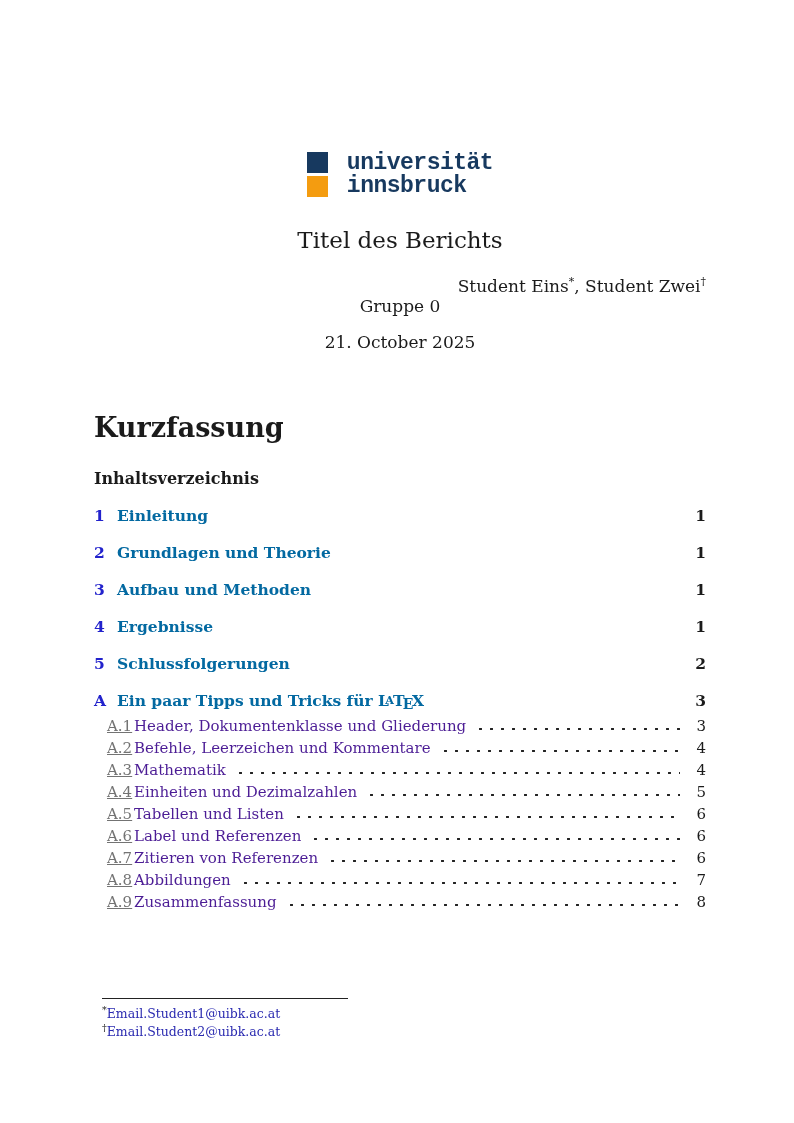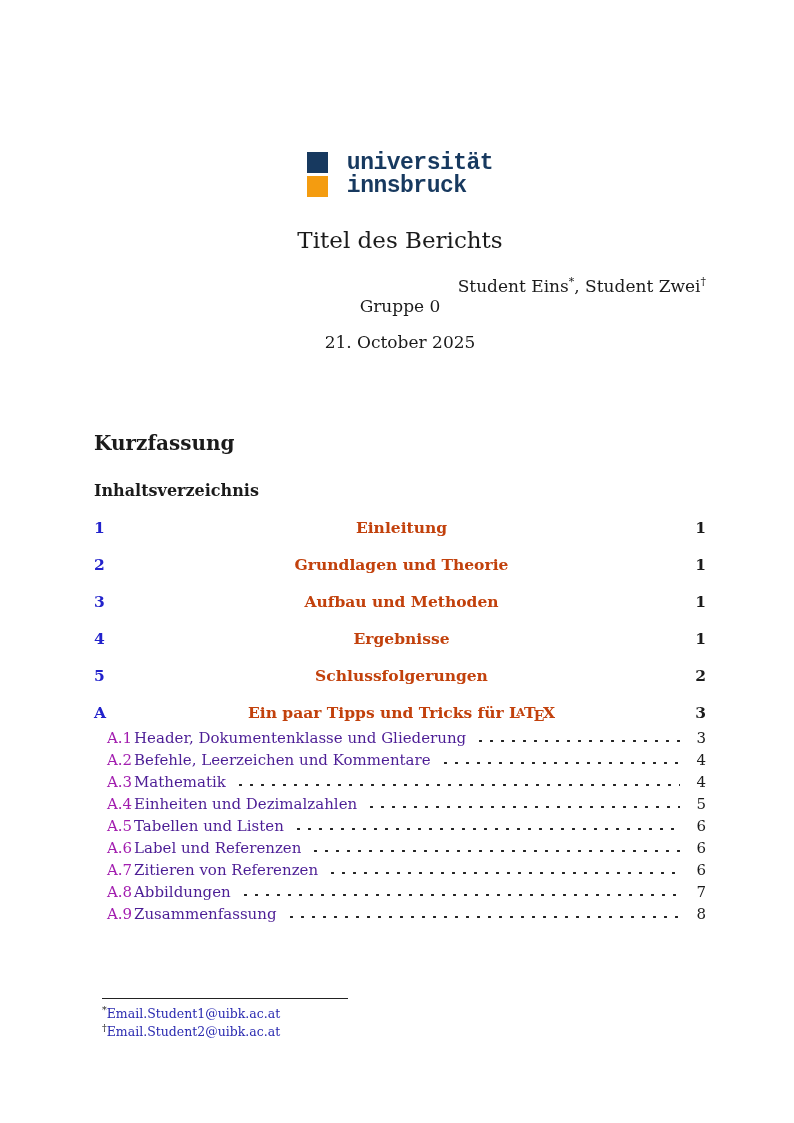--- a/index.html
+++ b/index.html
@@ -23,42 +23,42 @@
   }
 
   
   .doc-title { margin-top:30px; text-align:center; font-size:23px; }
   .authors { margin-top:22px; text-align:right; font-size:17px; }
   .authors sup, .fn sup { font-size:11px; }
   .group-line { margin-top:0px; text-align:center; font-size:17px; }
   .date-line { margin-top:16px; text-align:center; font-size:17px; }
 
   
-  .sect-heading { margin-top:79px; font-size:20px; font-weight:bold; }
+  .sect-heading { margin-top:60px; font-size:27px; font-weight:bold; }
   .abstract-text {
     margin-top:14px; font-style:italic; font-size:15px;
     line-height:1.65; text-align:justify;
   }
   .toc-heading { margin-top:26px; font-size:16px; font-weight:bold; }
 
   
   .toc { margin-top:0; }
   .toc-sec {
     display:flex; align-items:baseline; margin-top:19px;
     font-weight:bold; font-size:15.5px; line-height:18px;
   }
   .toc-sec .num { width:23px; flex:none; color:#2222cc; }
-  .toc-sec .lbl { flex:1; color:#c2410c;text-align:center; }
+  .toc-sec .lbl { flex:1; color:#0369a1; }
   .toc-sec .pg { flex:none; width:20px; text-align:right; color:#1b1b1b; }
 
   .toc-sub {
     display:flex; align-items:baseline; margin-top:5px;
     padding-left:13px; font-size:15px; line-height:17px;
   }
-  .toc-sub .num { width:27px; flex:none; color:#a21caf; }
+  .toc-sub .num { width:27px; flex:none; color:#737373;text-decoration:underline; }
   .toc-sub .lbl { flex:none; color:#4c1d95; }
   .toc-sub .dots {
     flex:1; align-self:flex-end; height:4px; margin:0 6px 4px 9px;
     background-image:radial-gradient(circle, #222 1.1px, transparent 1.5px);
     background-size:11px 4px; background-repeat:repeat-x;
     background-position:left center;
   }
   .toc-sub .pg { flex:none; width:20px; text-align:right; color:#1b1b1b; }
 
   

